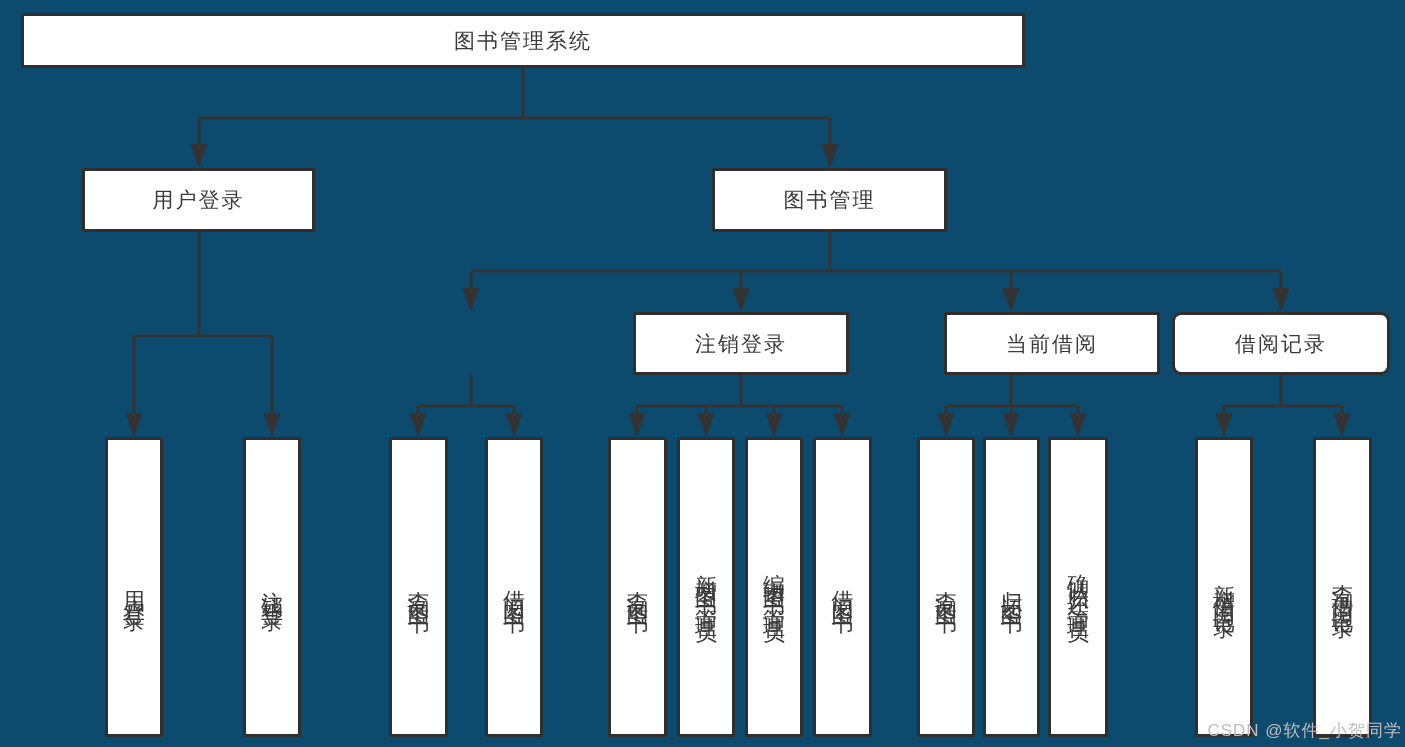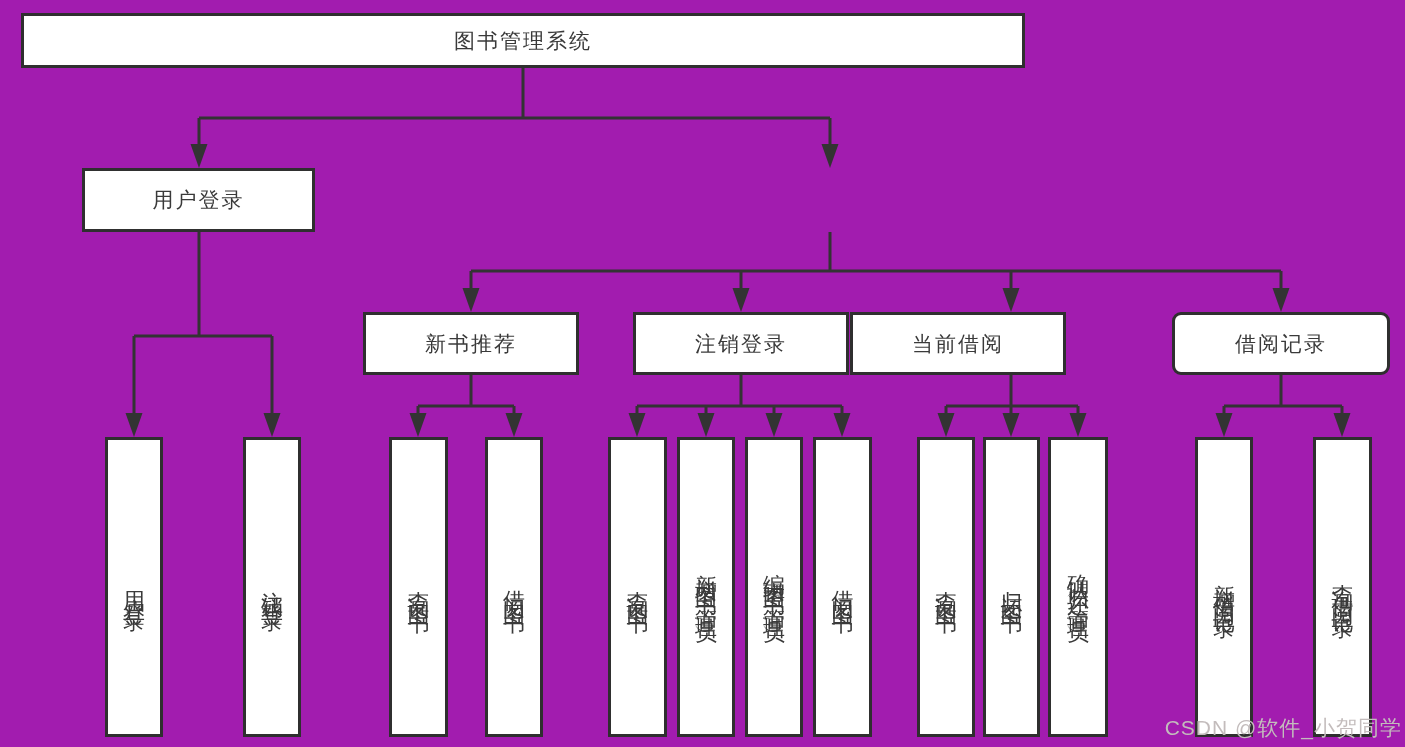--- a/index.html
+++ b/index.html
@@ -1,20 +1,20 @@
 <!DOCTYPE html>
 <html><head>
 <meta charset="utf-8">
 <style>
   html, body { margin: 0; padding: 0; background: #ffffff; }
   .stage {
     position: relative;
     width: 1405px;
     height: 747px;
-    background: #a21caf;
+    background: #0c4a6e;
     font-family: "Liberation Sans", sans-serif;
     color: #3a3a3a;
     overflow: hidden;
   }
   .connector-layer {
     position: absolute;
     left: 0; top: 0;
     width: 1405px; height: 747px;
   }
   .node {
@@ -36,21 +36,21 @@
     writing-mode: vertical-rl;
     text-orientation: mixed;
     font-size: 22px;
     letter-spacing: 7px;
     line-height: 1;
   }
   .watermark {
     position: absolute;
     right: 3px;
     bottom: 5px;
-    font-size: 21px;
+    font-size: 17px;
     color: #c3bcbc;
     letter-spacing: 1px;
     white-space: nowrap;
   }
 </style>
 </head>
 <body>
 
 <div class="stage">
 
@@ -104,28 +104,28 @@
     </g>
   </svg>
 
   <div class="node" style="left:21px; top:13px; width:1004px; height:55px;">
     <span class="hlabel">图书管理系统</span>
   </div>
 
   <div class="node" style="left:82px; top:168px; width:233px; height:64px;">
     <span class="hlabel">用户登录</span>
   </div>
+  <div class="node" style="left:712px; top:168px; width:235px; height:64px;">
+    <span class="hlabel">图书管理</span>
+  </div>
 
-  <div class="node" style="left:363px; top:312px; width:216px; height:63px;">
-    <span class="hlabel">新书推荐</span>
-  </div>
   <div class="node" style="left:633px; top:312px; width:216px; height:63px;">
     <span class="hlabel">注销登录</span>
   </div>
-  <div class="node" style="left:850px; top:312px; width:216px; height:63px;">
+  <div class="node" style="left:944px; top:312px; width:216px; height:63px;">
     <span class="hlabel">当前借阅</span>
   </div>
   <div class="node" style="left:1172px; top:312px; width:218px; height:63px;border-radius:9px;">
     <span class="hlabel">借阅记录</span>
   </div>
 
   <div class="node leaf" style="left:105px; top:437px; width:58px; height:300px;">
     <span class="vlabel">用户登录</span>
   </div>
   <div class="node leaf" style="left:243px; top:437px; width:58px; height:300px;">

